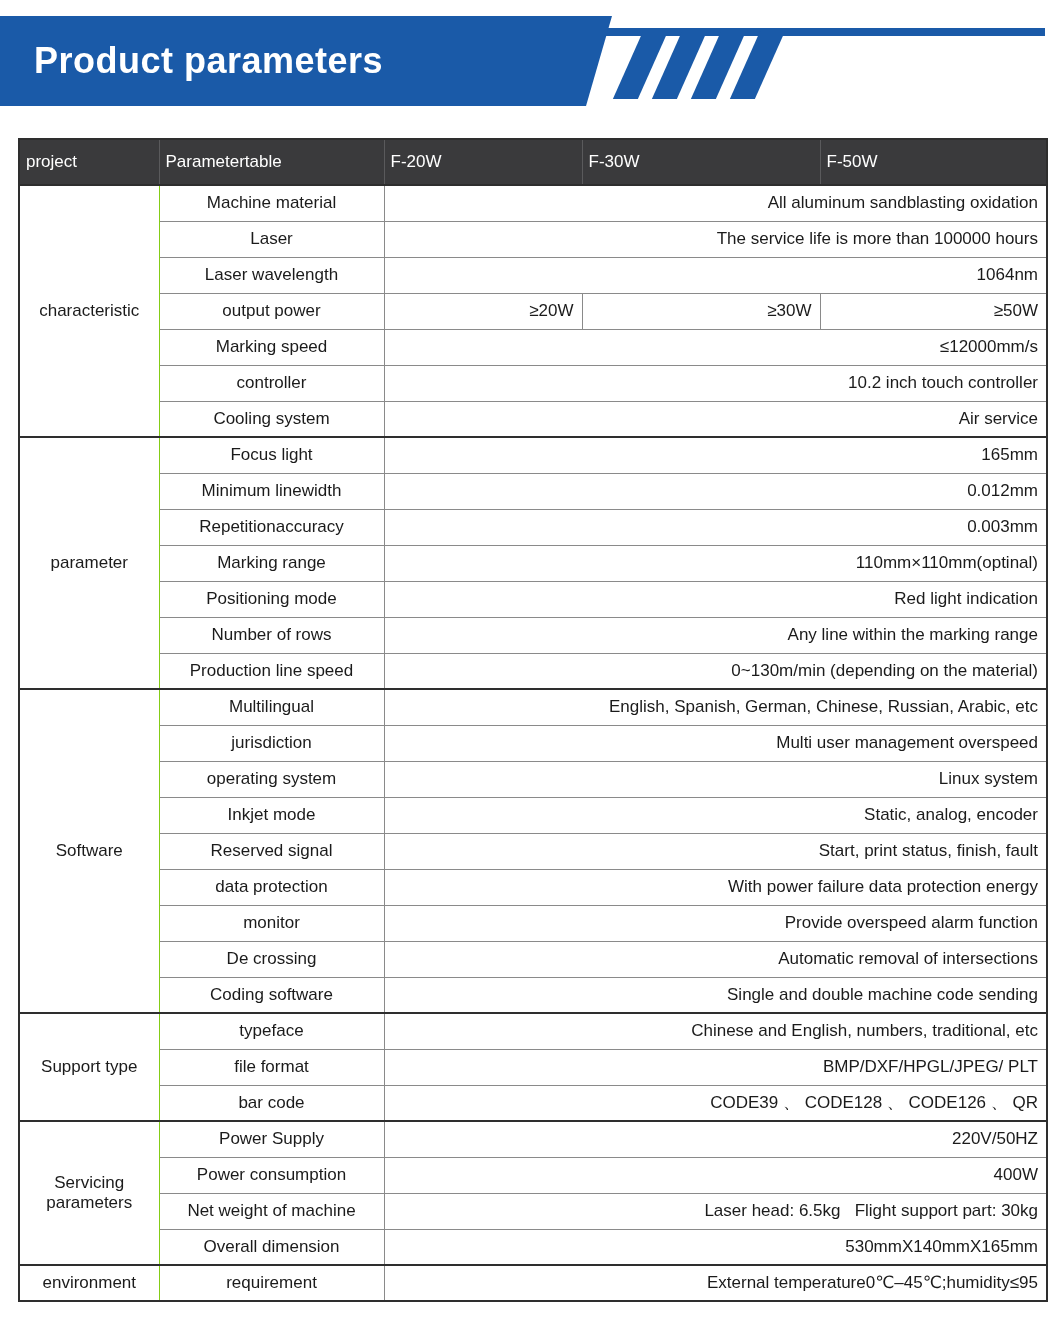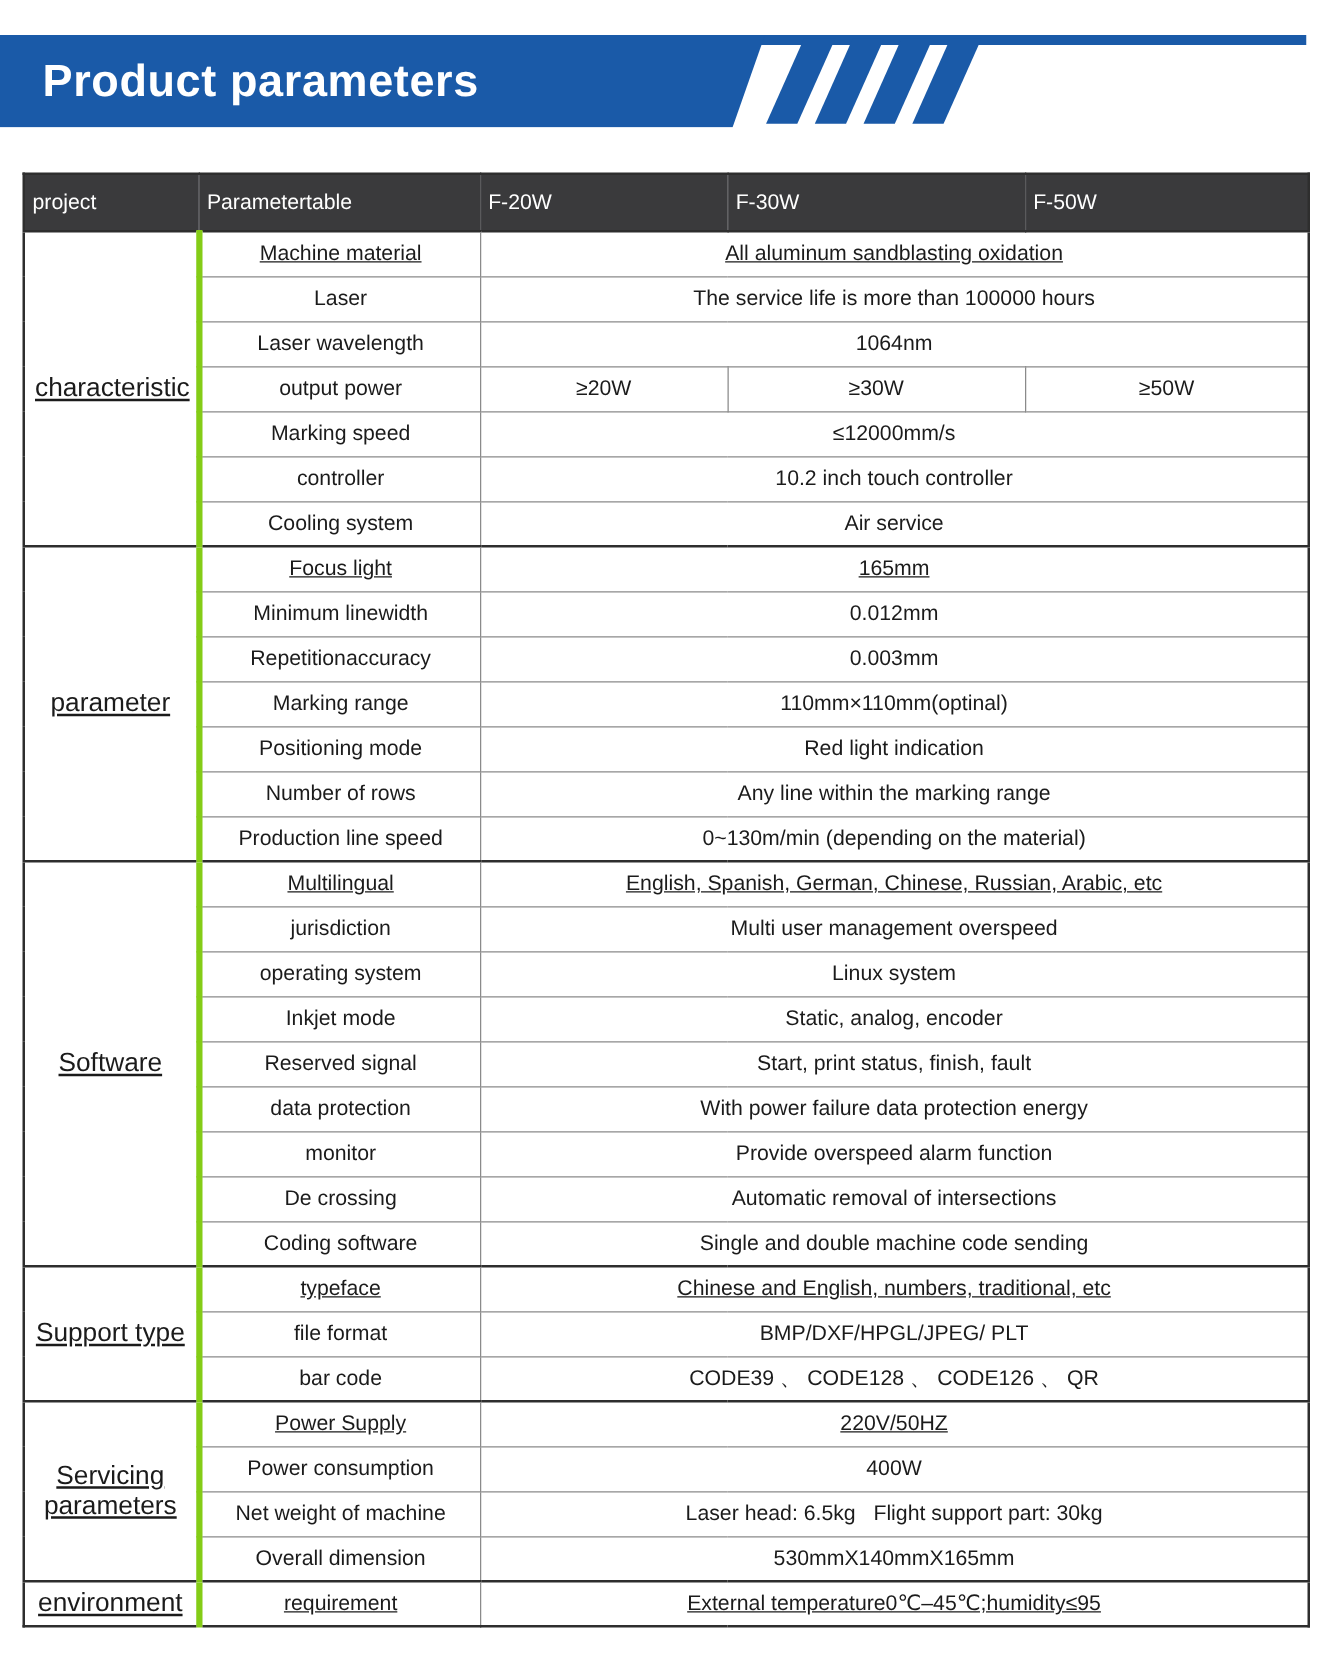--- a/index.html
+++ b/index.html
@@ -15,22 +15,22 @@
   }
 
   
   .banner { position: relative; height: 104px; }
   .banner-strip {
     position: absolute; top: 28px; left: 0;
     width: 1045px; height: 8px;
     background: #1a5aa8;
   }
   .banner-title-block {
-    position: absolute; top: 28px; left: 0;
-    width: 612px; height: 74px;
+    position: absolute; top: 16px; left: 0;
+    width: 612px; height: 90px;
     background: #1a5aa8;
     clip-path: polygon(0 0, 100% 0, calc(100% - 26px) 100%, 0 100%);
     display: flex; align-items: center;
     padding-left: 34px;
   }
   .banner-title-block h1 {
     color: #ffffff;
     font-size: 36px;
     font-weight: bold;
     letter-spacing: 0.5px;
@@ -72,28 +72,28 @@
   }
   tbody td {
     border: 1px solid #8a8a8a;
     height: 36px;
     text-align: center;
     vertical-align: middle;
     padding: 2px 8px;
     background: #ffffff;
     line-height: 1.15;
   }
-  tbody tr.group-start td { border-top: 2px solid #2e2e2e; text-decoration: underline; }
+  tbody tr.group-start td { border-top: 2px solid #2e2e2e; }
   td.group-cell {
-    font-size: 21px;
+    font-size: 17px;
     color: #1b1b1b;
-    border-right: 5px solid #84cc16;
+    border-right: 1px solid #84cc16;
   }
   td.param-cell { color: #1b1b1b; }
-  td.value-cell { color: #1b1b1b; }
+  td.value-cell { color: #1b1b1b; text-align: right; }
 </style>
 </head>
 <body>
 
 <div class="banner">
   <div class="banner-strip"></div>
   <div class="banner-title-block">
     <h1>Product parameters</h1>
   </div>
   <div class="banner-stripes">

